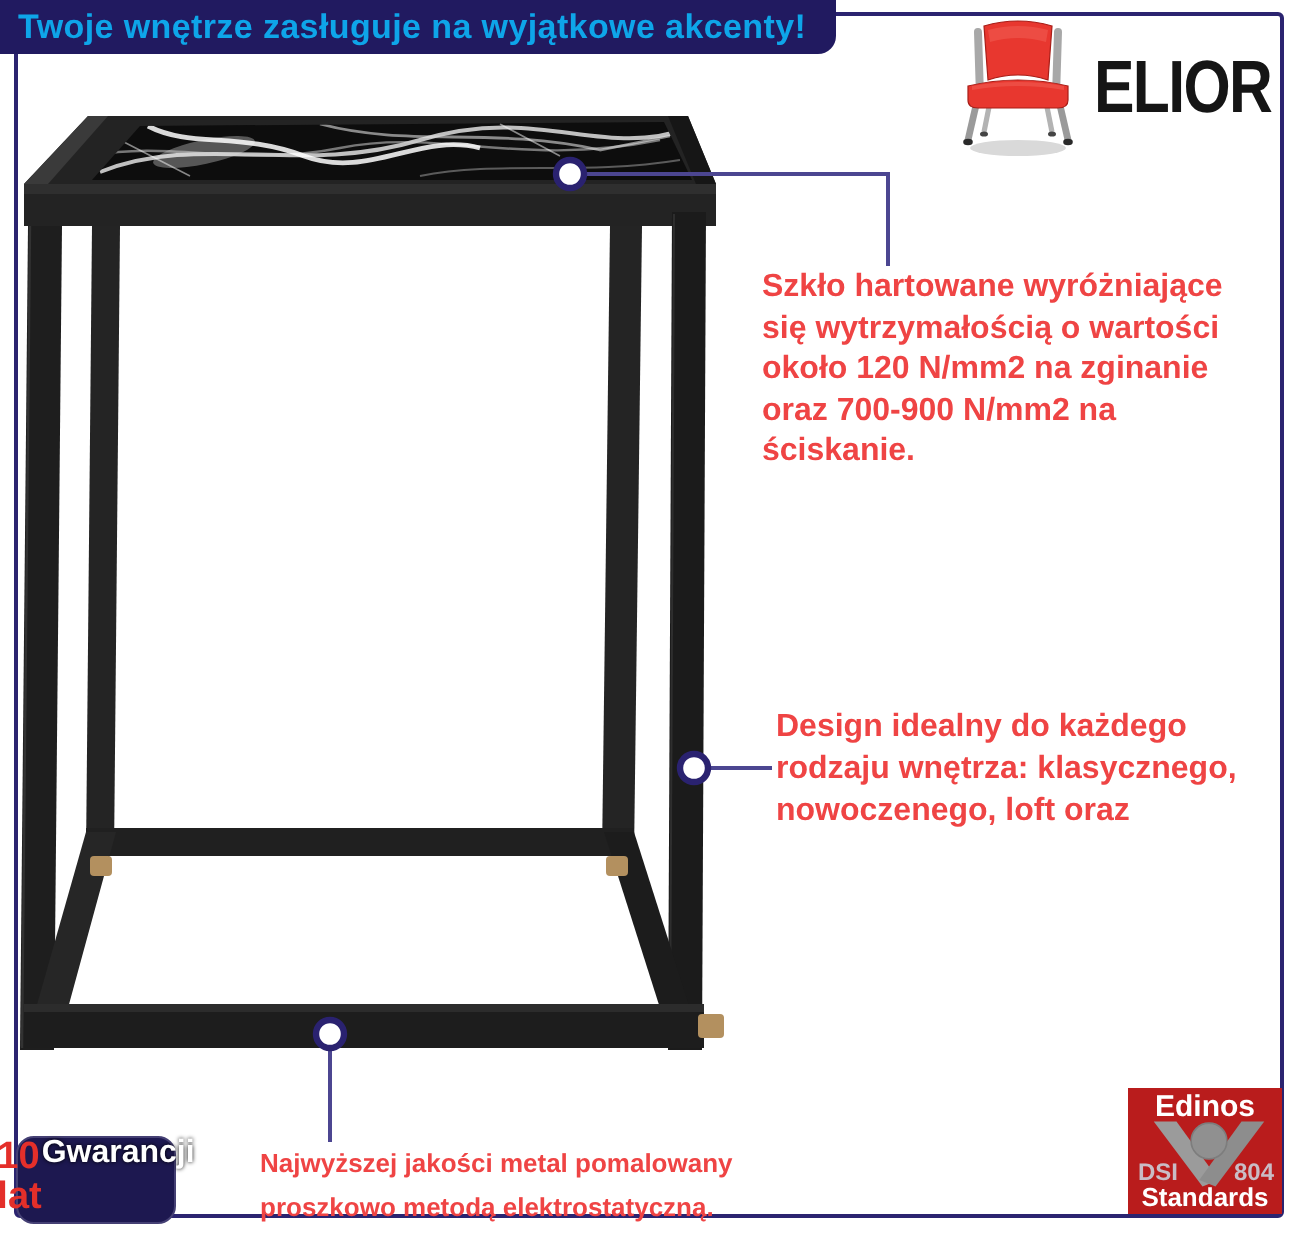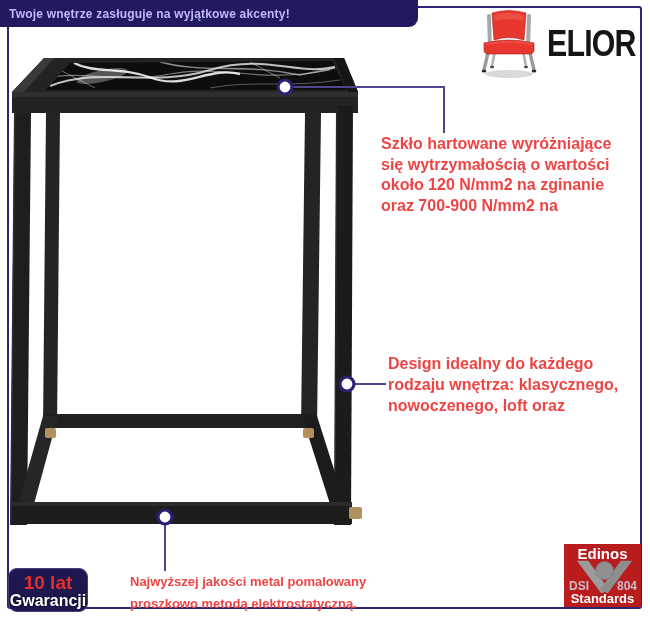--- a/index.html
+++ b/index.html
@@ -4,38 +4,38 @@
 <style>
   html,body{margin:0;padding:0;background:#fff;}
   #stage{position:relative;width:650px;height:620px;background:#ffffff;overflow:hidden;
          font-family:"Liberation Sans",sans-serif;}
   
   .page-border{position:absolute;left:7px;top:6px;width:635px;height:603px;
                border:2px solid #2b2470;border-radius:3px;box-sizing:border-box;}
   
   .banner{position:absolute;left:0;top:0;width:418px;height:27px;background:#211a60;
           border-bottom-right-radius:9px;display:flex;align-items:center;z-index:5;}
-  .banner span{color:#c4b5fd;font-weight:bold;font-size:12px;padding-left:9px;white-space:nowrap;letter-spacing:.2px;}
+  .banner span{color:#0ea5e9;font-weight:bold;font-size:17px;padding-left:9px;white-space:nowrap;letter-spacing:.2px;}
   
   .logo{position:absolute;left:477px;top:8px;width:166px;height:72px;display:flex;align-items:center;z-index:5;}
   .logo .chair{width:64px;height:72px;flex:0 0 auto;}
   .logo .brand{font-weight:bold;font-size:37px;color:#151515;letter-spacing:-1px;
                transform:scaleX(.82);transform-origin:left center;margin-left:6px;white-space:nowrap;}
   
   .scene{position:absolute;left:0;top:0;width:650px;height:620px;z-index:2;}
   
   .ann{position:absolute;color:#ef4444;font-weight:bold;z-index:4;}
   .ann .ln{display:block;white-space:nowrap;}
   .ann-glass{left:381px;top:134px;font-size:16px;line-height:20.5px;}
   .ann-design{left:388px;top:353px;font-size:16px;line-height:21px;}
   .ann-metal{left:130px;top:571px;font-size:13px;line-height:21.5px;}
   
   .warranty{position:absolute;left:8px;top:568px;width:80px;height:44px;background:#1d1850;
-            border:1px solid #454074;border-radius:9px;display:flex;flex-direction:column;
-            align-items:center;justify-content:center;z-index:6;box-sizing:border-box;}
+            border:1px solid #454074;border-radius:9px;display:flex;flex-direction:row;
+            justify-content:center;z-index:6;box-sizing:border-box;}
   .warranty .w1{color:#e42f2a;font-weight:bold;font-size:19px;line-height:20px;}
   .warranty .w2{color:#ffffff;font-weight:bold;font-size:16px;line-height:15px;
                 text-shadow:0 0 2px #000;}
   
   .cert{position:absolute;left:564px;top:544px;width:77px;height:63px;background:#b91c1c;z-index:6;}
   .cert .cname{position:absolute;top:1px;left:0;width:100%;text-align:center;color:#fff;
                font-weight:bold;font-size:15px;}
   .cert svg{position:absolute;left:8px;top:16px;}
   .cert .dsi{position:absolute;left:5px;top:35px;color:#c9bcc5;font-weight:bold;font-size:12px;}
   .cert .n804{position:absolute;right:4px;top:35px;color:#c9bcc5;font-weight:bold;font-size:12px;}
@@ -132,20 +132,21 @@
       <circle cx="347" cy="384" r="7"></circle>
       <circle cx="165" cy="517" r="7"></circle>
     </g>
   </svg>
 
   <div class="ann ann-glass">
     <span class="ln">Szkło hartowane wyróżniające</span>
     <span class="ln">się wytrzymałością o wartości</span>
     <span class="ln">około 120 N/mm2 na zginanie</span>
     <span class="ln">oraz 700-900 N/mm2 na</span>
+    <span class="ln">ściskanie.</span>
   </div>
 
   <div class="ann ann-design">
     <span class="ln">Design idealny do każdego</span>
     <span class="ln">rodzaju wnętrza: klasycznego,</span>
     <span class="ln">nowoczenego, loft oraz</span>
   </div>
 
   <div class="ann ann-metal">
     <span class="ln">Najwyższej jakości metal pomalowany</span>

